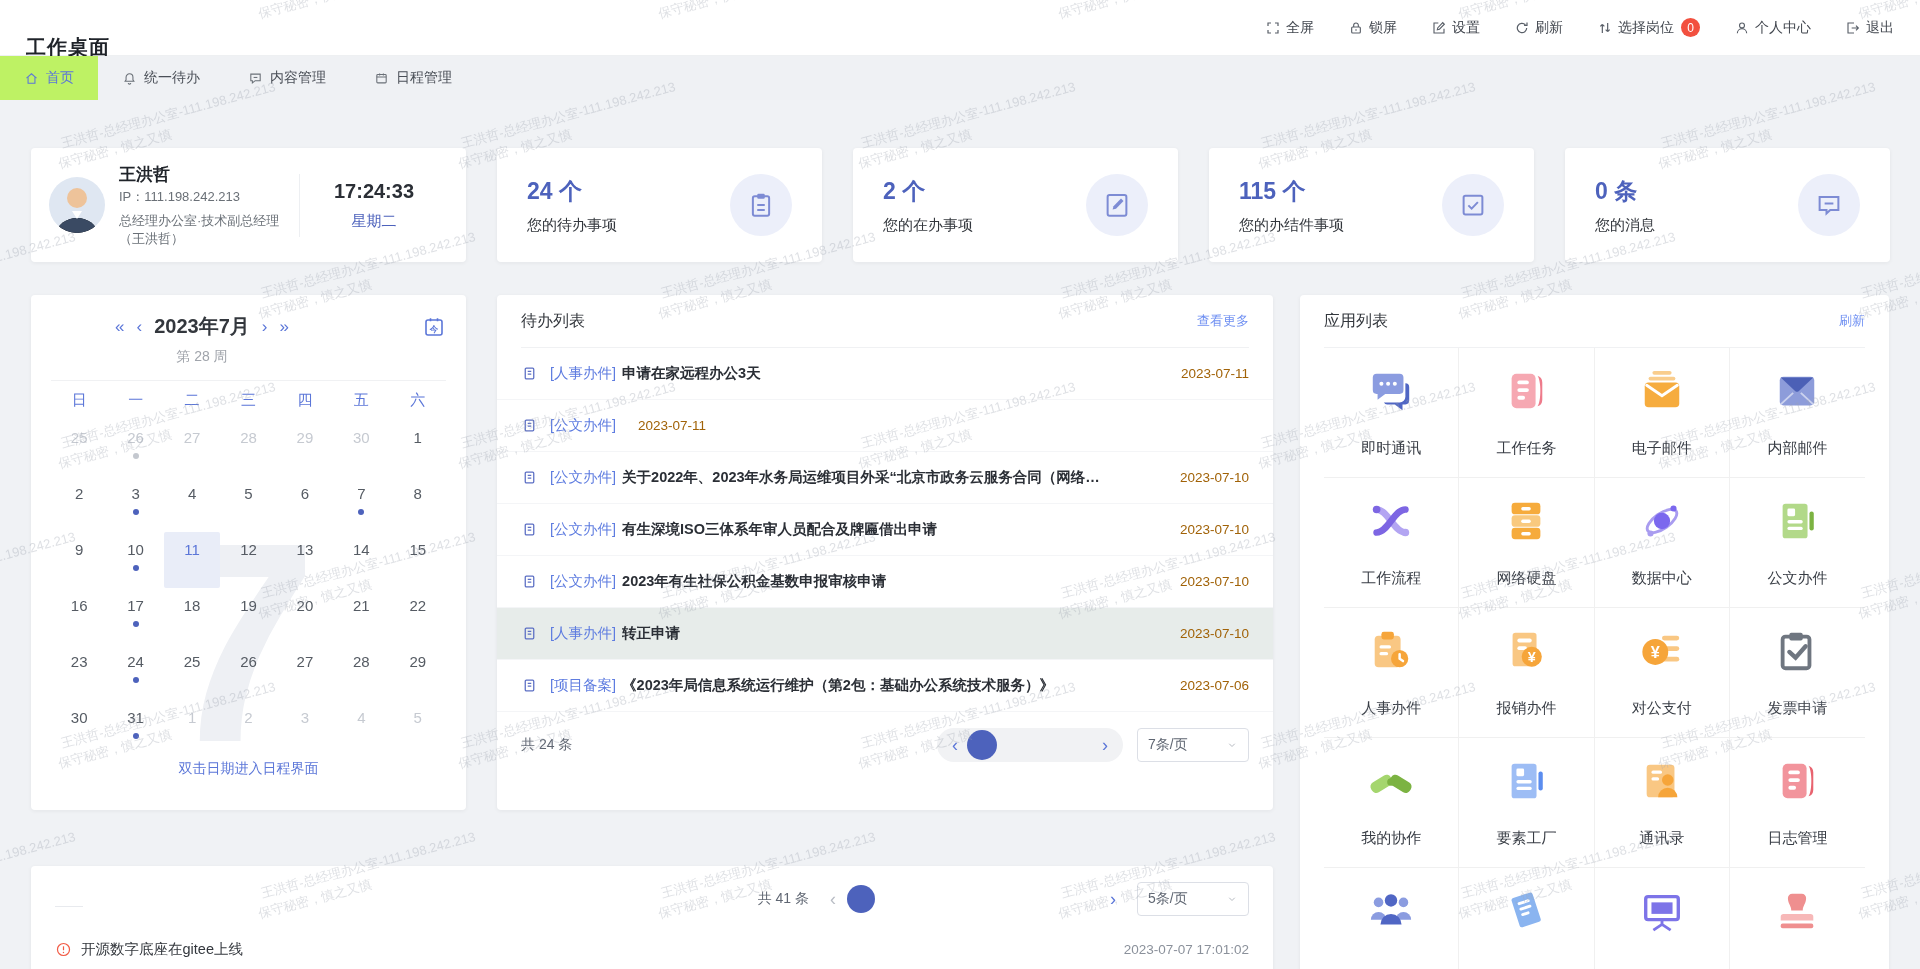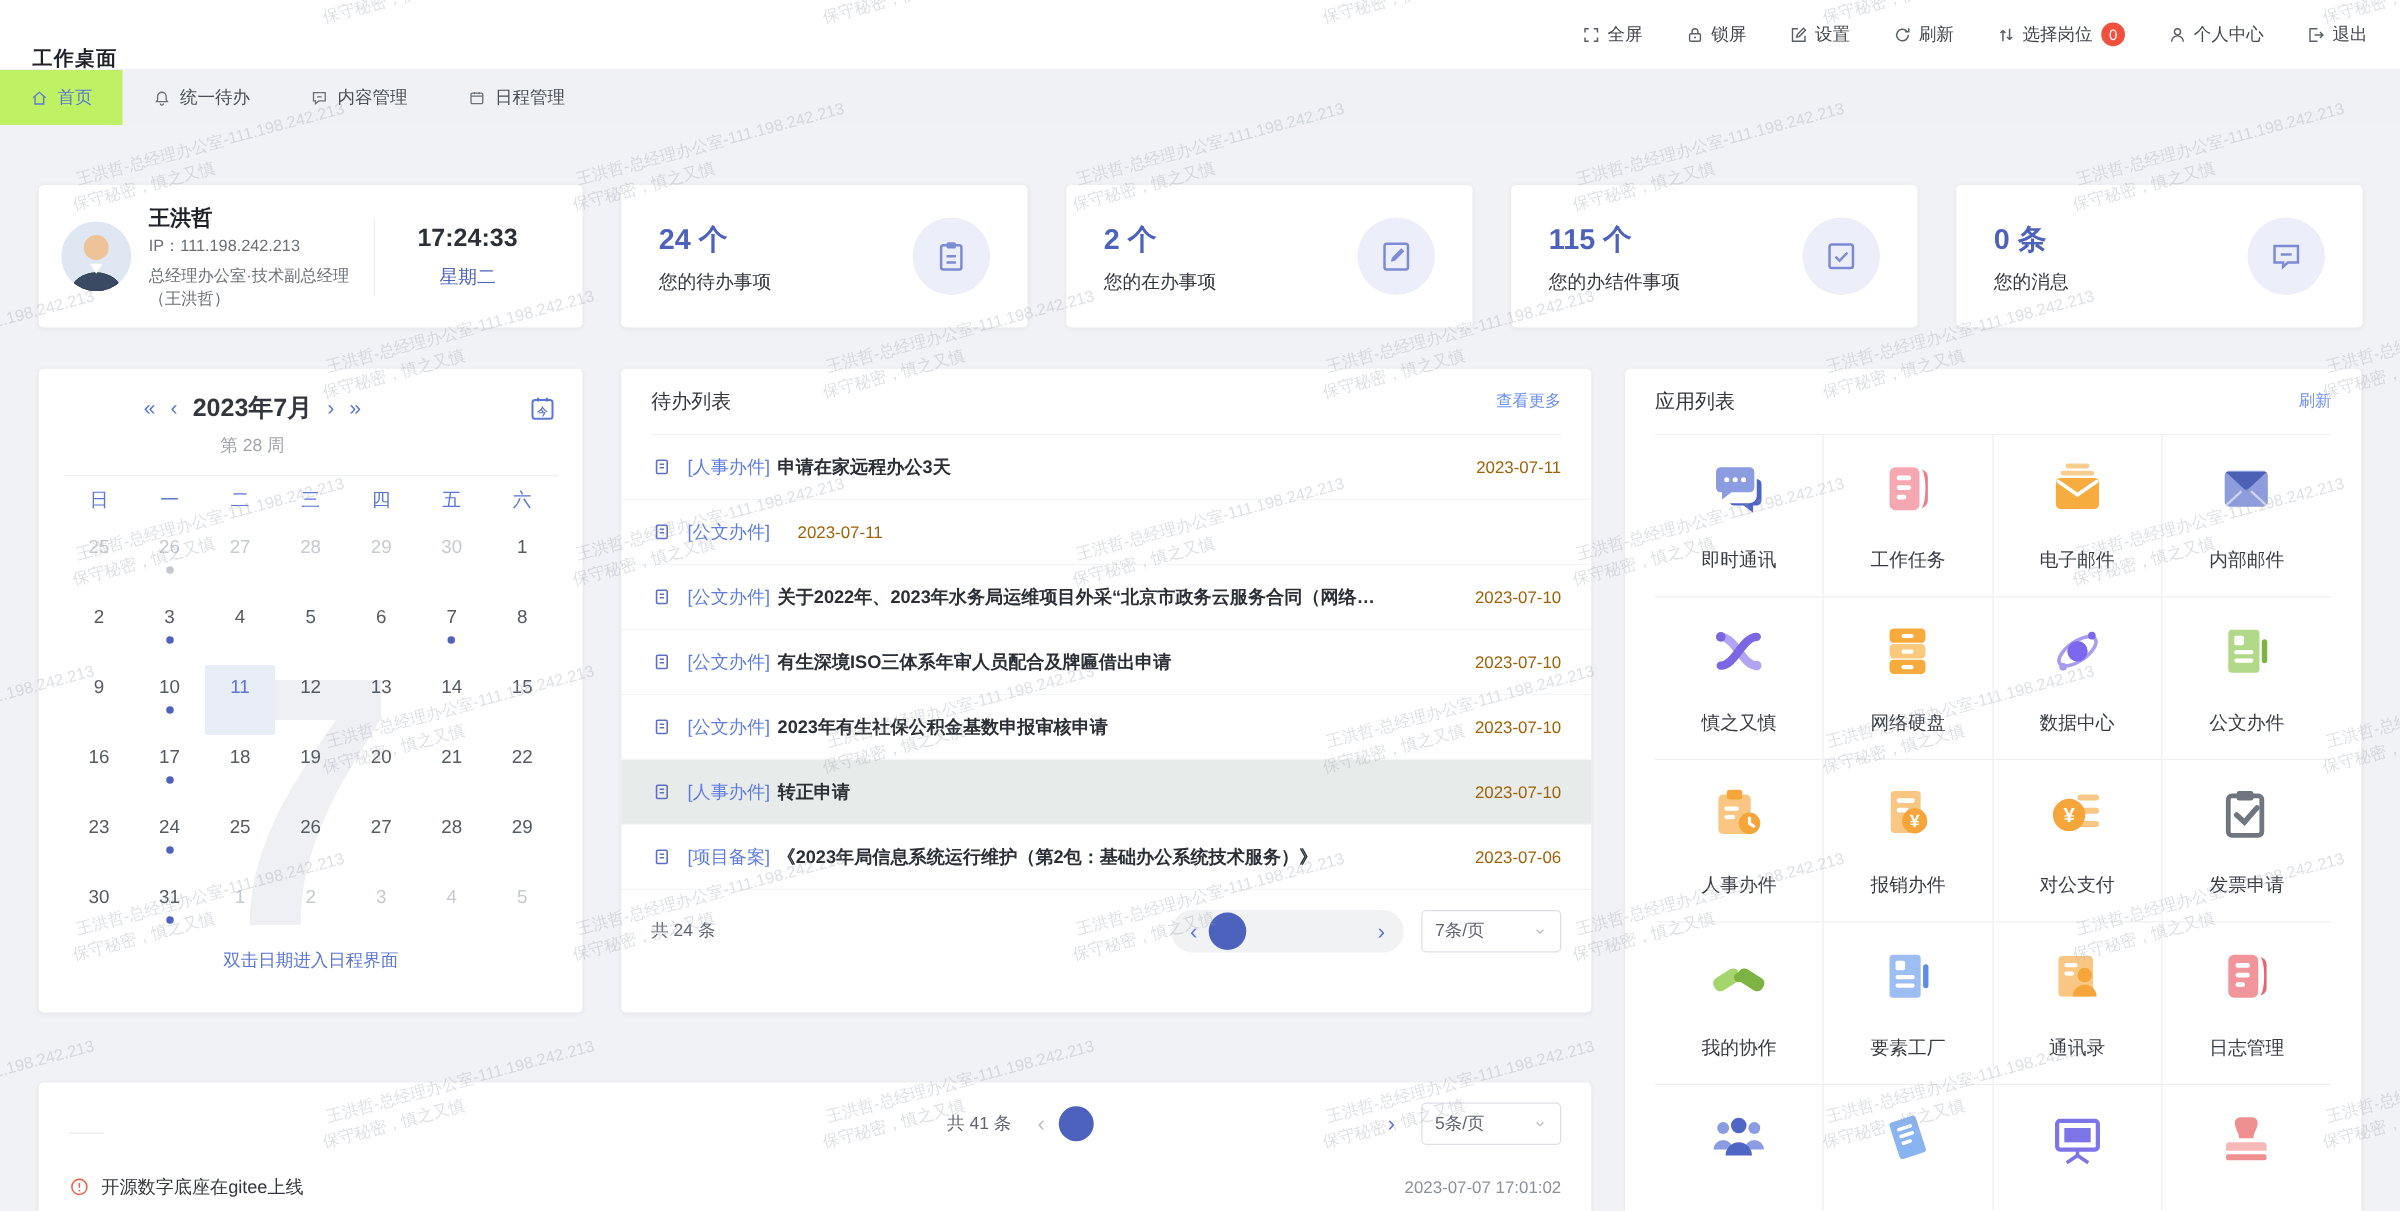--- a/index.html
+++ b/index.html
@@ -6,21 +6,21 @@
   body{width:1920px;height:969px;overflow:hidden;background:#f0f2f5;
        font-family:"Liberation Sans","DejaVu Sans",sans-serif;color:#33373d;}
   .page{position:relative;width:1920px;height:969px;}
   .icon{display:inline-block;line-height:0;}
   .icon svg{width:100%;height:100%;display:block;}
 
   
   .topbar{position:absolute;left:0;top:0;width:100%;height:56px;background:#fff;
           display:flex;align-items:center;padding:0 26px;box-sizing:border-box;
           border-bottom:1px solid #eef0f2;}
-  .app-title{font-size:16px;font-weight:bold;color:#1f2329;letter-spacing:1px;margin-top:40px;}
+  .app-title{font-size:20px;font-weight:bold;color:#1f2329;letter-spacing:1px;margin-top:40px;}
   .hactions{margin-left:auto;display:flex;align-items:center;gap:34px;}
   .hact{display:flex;align-items:center;gap:5px;font-size:14px;color:#42474f;cursor:pointer;}
   .a-ic{width:16px;height:16px;color:#595f68;}
   .a-badge{min-width:19px;height:19px;border-radius:10px;background:#f2503f;color:#fff;
            font-size:12px;display:flex;align-items:center;justify-content:center;
            padding:0 4px;box-sizing:border-box;margin-left:2px;}
 
   
   .tabstrip{position:absolute;left:0;top:56px;width:100%;height:44px;background:#eff1f4;
             display:flex;align-items:stretch;}
@@ -701,21 +701,21 @@
   </div>
         <div class="app-cell" style="--c1: #7d66e3; --c2: #b3a5f2;">
     <span class="icon app-ic">
             <svg viewBox="0 0 48 48" fill="none">
               <path d="M9 12c12 0 18 24 30 24" stroke="var(--c2)" stroke-width="7" stroke-linecap="round"></path>
               <path d="M39 12c-12 0-18 24-30 24" stroke="var(--c1)" stroke-width="7" stroke-linecap="round"></path>
               <circle cx="9" cy="12" r="4" fill="var(--c1)"></circle>
               <circle cx="39" cy="36" r="4" fill="var(--c2)"></circle>
             </svg>
           </span>
-    <div class="app-name">慎之又慎</div>
+    <div class="app-name">工作流程</div>
   </div>
         <div class="app-cell" style="--c1: #f6ab3c; --c2: #f9c97e;">
     <span class="icon app-ic">
             <svg viewBox="0 0 48 48">
               <rect x="9" y="5" width="30" height="12" rx="3.5" fill="var(--c1)"></rect>
               <rect x="9" y="18" width="30" height="12" rx="3.5" fill="var(--c2)"></rect>
               <rect x="9" y="31" width="30" height="12" rx="3.5" fill="var(--c1)"></rect>
               <rect x="19" y="9.5" width="10" height="3.5" rx="1.7" fill="#fff"></rect>
               <rect x="19" y="22.5" width="10" height="3.5" rx="1.7" fill="#fff"></rect>
               <rect x="19" y="35.5" width="10" height="3.5" rx="1.7" fill="#fff"></rect>

